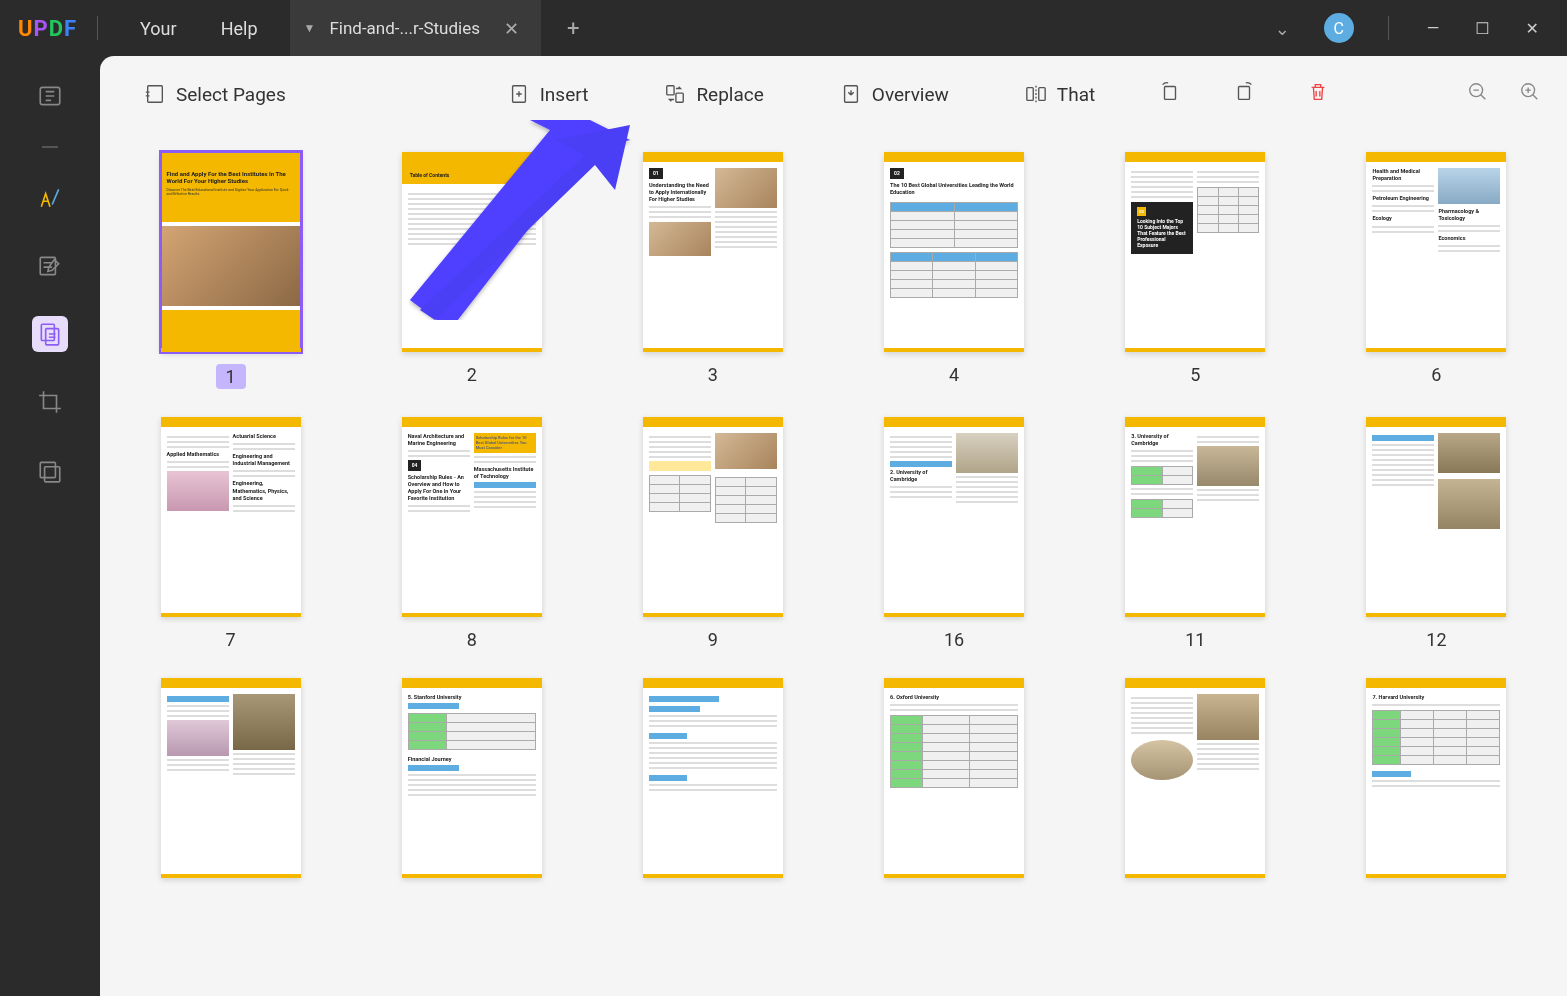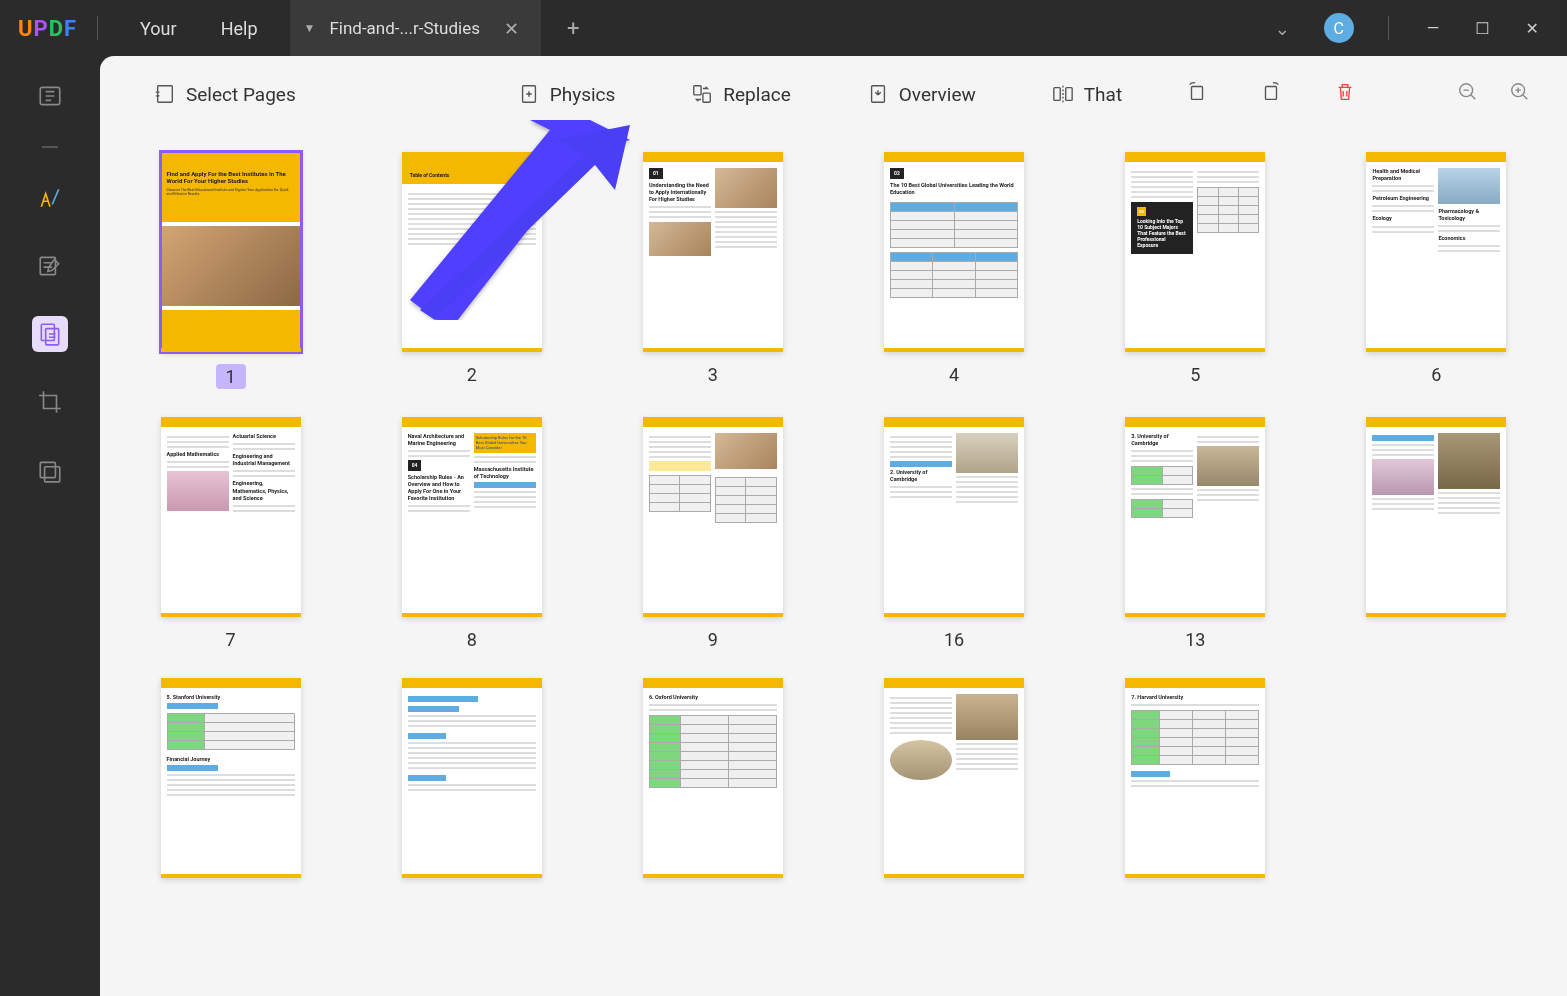--- a/index.html
+++ b/index.html
@@ -26,21 +26,21 @@
 .sidebar { width:100px; background:#2b2b2b; display:flex; flex-direction:column; align-items:center; padding-top:22px; gap:32px; }
 .side-icon { width:36px; height:36px; display:flex; align-items:center; justify-content:center; cursor:pointer; border-radius:6px; }
 .side-icon.active { background:#e8dcfb; }
 .side-icon svg { stroke:#888; fill:none; stroke-width:1.5; }
 .side-icon.active svg { stroke:#8b5cf6; }
 .side-dash { width:16px; height:2px; background:#555; }
 
 .content { flex:1; background:#f5f5f5; border-radius:14px 0 0 0; display:flex; flex-direction:column; overflow:hidden; }
 
 
-.toolbar { height:76px; display:flex; align-items:center; padding:0 36px; gap:8px;justify-content:flex-end; }
+.toolbar { height:76px; display:flex; align-items:center; padding:0 26px; gap:8px;justify-content:flex-end; }
 .tool-item { display:flex; align-items:center; gap:10px; color:#333; font-size:19px; cursor:pointer; padding:0 18px; }
 .tool-item svg { stroke:#555; fill:none; stroke-width:1.5; }
 .tool-group { display:flex; align-items:center; gap:40px; }
 .tool-icon-only { cursor:pointer; padding:0 6px; }
 .tool-icon-only svg { stroke:#555; fill:none; stroke-width:1.5; }
 .tool-delete svg { stroke:#ef4444; }
 .tool-right { display:flex; align-items:center; gap:30px; margin-left:auto; }
 .zoom-btn { cursor:pointer; }
 .zoom-btn svg { stroke:#888; fill:none; stroke-width:1.5; }
 
@@ -161,21 +161,21 @@
           </svg>
         <span>Select Pages</span>
       </div>
       <div style="width:170px"></div>
       <div class="tool-group">
         <div class="tool-item">
           <svg width="22" height="22" viewBox="0 0 24 24">
               <rect x="5" y="3" width="14" height="18" rx="1"></rect>
               <path d="M12 9v6M9 12h6"></path>
             </svg>
-          <span>Physics</span>
+          <span>Insert</span>
         </div>
         <div class="tool-item">
           <svg width="22" height="22" viewBox="0 0 24 24">
               <rect x="3" y="3" width="8" height="10" rx="1"></rect>
               <rect x="13" y="11" width="8" height="10" rx="1"></rect>
               <path d="M13 6h5l-2-2M11 18H6l2 2"></path>
             </svg>
           <span>Replace</span>
         </div>
         <div class="tool-item">
@@ -623,23 +623,49 @@
                 <div class="pg-line"></div>
                   <div class="pg-line"></div>
                 <div class="pg-photo" style="height:40px;background:linear-gradient(#c8b898,#98886c)"></div>
                 <div class="pg-line"></div>
                   <div class="pg-line"></div>
                   <div class="pg-line"></div>
               </div>
             </div>
             <div class="pg-bot"></div>
           </div>
-          <div class="thumb-num">13</div>
-        </div>
-
+          <div class="thumb-num">11</div>
+        </div>
+
+        <div class="thumb-cell">
+          <div class="thumb">
+            <div class="pg-top"></div>
+            <div class="pg-body pg-col2">
+              <div>
+                <div class="pg-blue-bar"></div>
+                <div class="pg-line"></div>
+                  <div class="pg-line"></div>
+                  <div class="pg-line"></div>
+                <div class="pg-line"></div>
+                  <div class="pg-line"></div>
+                  <div class="pg-line"></div>
+                <div class="pg-line"></div>
+                  <div class="pg-line"></div>
+                  <div class="pg-line"></div>
+              </div>
+              <div>
+                <div class="pg-photo" style="height:40px;background:linear-gradient(#b8a888,#887858)"></div>
+                <div style="height:6px"></div>
+                <div class="pg-photo" style="height:50px;background:linear-gradient(#c4b494,#948464)"></div>
+              </div>
+            </div>
+            <div class="pg-bot"></div>
+          </div>
+          <div class="thumb-num">12</div>
+        </div>
 
         <div class="thumb-cell">
           <div class="thumb">
             <div class="pg-top"></div>
             <div class="pg-body pg-col2">
               <div>
                 <div class="pg-blue-bar"></div>
                 <div class="pg-line"></div>
                   <div class="pg-line"></div>
                   <div class="pg-line"></div>

